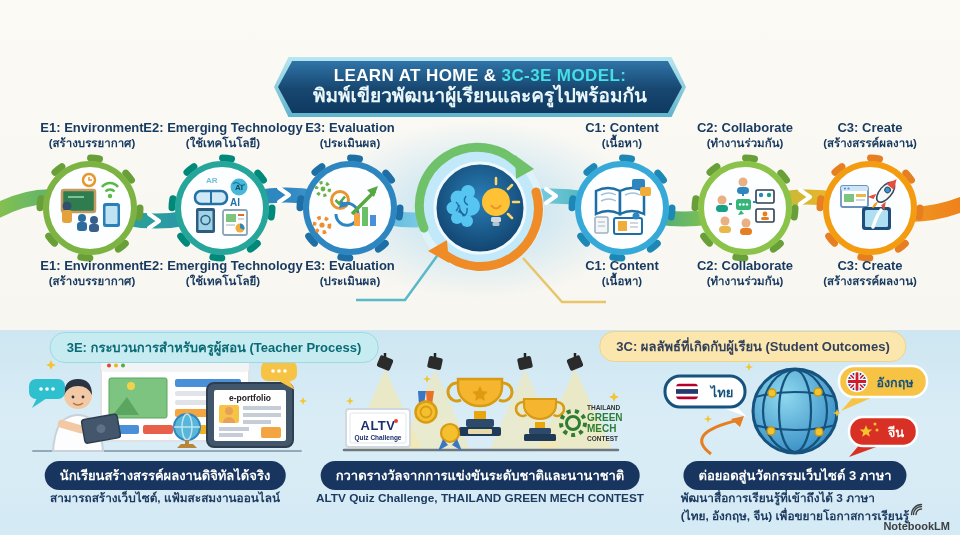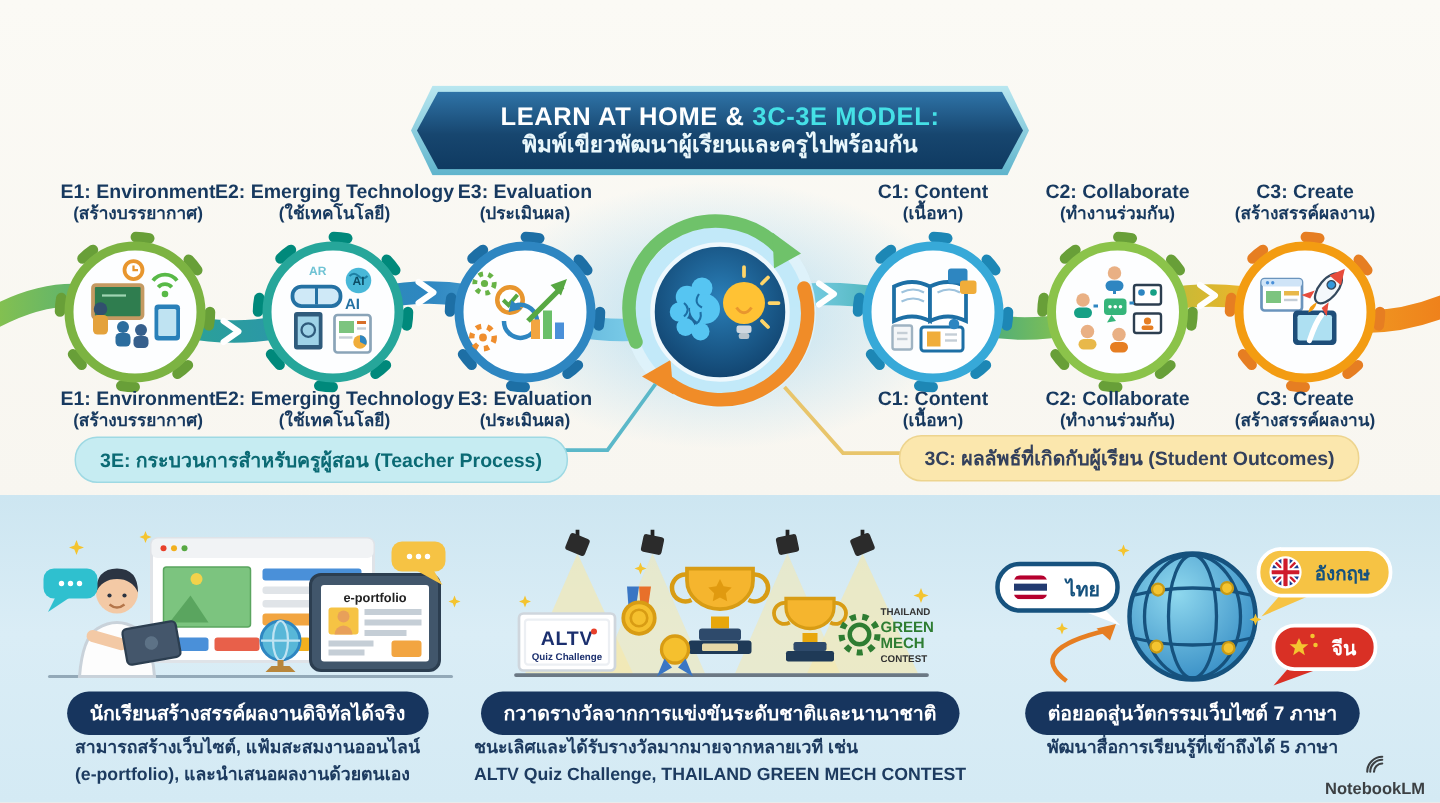--- a/index.html
+++ b/index.html
@@ -15,35 +15,35 @@
   .banner-outer{position:absolute;left:480px;top:57px;transform:translateX(-50%);
     width:412px;height:60px;z-index:6;
     clip-path:polygon(3.5% 0,96.5% 0,100% 50%,96.5% 100%,3.5% 100%,0 50%);
     background:linear-gradient(180deg,#b9e7f0,#5fb4cc);}
   .banner-inner{position:absolute;left:4px;top:4px;width:404px;height:52px;
     clip-path:polygon(3.5% 0,96.5% 0,100% 50%,96.5% 100%,3.5% 100%,0 50%);
     background:linear-gradient(180deg,#2f74a8 0%,#17466f 55%,#0f3a61 100%);
     display:flex;flex-direction:column;align-items:center;justify-content:center;gap:1px;}
   .b1{font-size:17px;font-weight:800;color:#ffffff;letter-spacing:.4px;line-height:1.1;}
   .b1 .accent{color:#45e0e6;}
-  .b2{font-size:15px;font-weight:700;color:#e9f7fb;line-height:1.1;}
+  .b2{font-size:19px;font-weight:700;color:#e9f7fb;line-height:1.1;}
 
   .chain-glow{position:absolute;left:320px;top:120px;width:320px;height:180px;z-index:1;
     background:radial-gradient(ellipse at center,rgba(140,205,240,.6),rgba(140,205,240,0) 70%);}
 
   .lbl{position:absolute;transform:translateX(-50%);text-align:center;color:#17395f;
     line-height:1.25;z-index:5;width:180px;}
   .lbl .l1{font-size:13px;font-weight:800;}
   .lbl .l2{font-size:11.5px;font-weight:700;}
 
   .chain-svg{position:absolute;left:0;top:142px;z-index:2;}
   .conn-svg{position:absolute;left:0;top:0;z-index:2;pointer-events:none;}
 
   .gpill{position:absolute;z-index:4;white-space:nowrap;text-align:center;
-    font-weight:800;font-size:13px;padding:4px 16px;border-radius:15px;}
+    font-weight:800;font-size:13px;padding:4px 16px;border-radius:15px;margin-top:41px;}
   .pill-3e{left:214px;top:291px;transform:translateX(-50%);
     background:#c6ecf2;border:1px solid #9ed9e3;color:#0b6a74;}
   .pill-3c{left:753px;top:290px;transform:translateX(-50%);
     background:#fbe7ad;border:1px solid #edd48e;color:#33405c;}
 
   .bottom{position:absolute;left:0;top:330px;width:960px;height:205px;z-index:3;
     background:linear-gradient(180deg,#cde6f1 0%,#daedf6 45%,#d4eaf4 100%);}
   .res-header{position:absolute;left:480px;top:-9px;transform:translateX(-50%);
     background:linear-gradient(180deg,#3a7bb0,#1c547e);border:2px solid #8fd6e8;
     color:#fff;font-weight:800;font-size:16.5px;padding:5px 26px;border-radius:26px;
@@ -531,32 +531,31 @@
       </g>
       <g fill="#f4c430">
         <path transform="translate(104,14)" d="M0,-4 L1.1,-1.1 4,0 1.1,1.1 0,4 -1.1,1.1 -4,0 -1.1,-1.1 Z"></path>
         <path transform="translate(192,60)" d="M0,-4 L1.1,-1.1 4,0 1.1,1.1 0,4 -1.1,1.1 -4,0 -1.1,-1.1 Z"></path>
         <path transform="translate(63,66)" d="M0,-4 L1.1,-1.1 4,0 1.1,1.1 0,4 -1.1,1.1 -4,0 -1.1,-1.1 Z"></path>
       </g>
     </svg>
 
     <div class="res-pill" style="left:165px">นักเรียนสร้างสรรค์ผลงานดิจิทัลได้จริง</div>
     <div class="res-pill" style="left:480px">กวาดรางวัลจากการแข่งขันระดับชาติและนานาชาติ</div>
-    <div class="res-pill" style="left:795px">ต่อยอดสู่นวัตกรรมเว็บไซต์ 7 ภาษา</div>
+    <div class="res-pill" style="left:795px">ต่อยอดสู่นวัตกรรมเว็บไซต์ 3 ภาษา</div>
 
     <div class="res-text" style="left:165px">
       <div>สามารถสร้างเว็บไซต์, แฟ้มสะสมงานออนไลน์</div>
-      <div>(e-portfolio), และนำเสนอผลงานด้วยตนเอง</div>
     </div>
     <div class="res-text" style="left:480px">
-      <div>ชนะเลิศและได้รับรางวัลมากมายจากหลายเวที เช่น</div>
       <div>ALTV Quiz Challenge, THAILAND GREEN MECH CONTEST</div>
     </div>
     <div class="res-text" style="left:795px">
-      <div>พัฒนาสื่อการเรียนรู้ที่เข้าถึงได้ 5 ภาษา</div>
+      <div>พัฒนาสื่อการเรียนรู้ที่เข้าถึงได้ 3 ภาษา</div>
+      <div>(ไทย, อังกฤษ, จีน) เพื่อขยายโอกาสการเรียนรู้</div>
     </div>
 
     <div class="credit">
       <svg width="13" height="13" viewBox="0 0 13 13">
         <path d="M1.5,11.5 A10,10 0 0 1 11.5,1.5 M3.5,11.5 A8,8 0 0 1 11.5,3.5 M6,11.5 A5.5,5.5 0 0 1 11.5,6" fill="none" stroke="#3c4043" stroke-width="1.4" stroke-linecap="round"></path>
       </svg>
       <span>NotebookLM</span>
     </div>
   </div>
 

